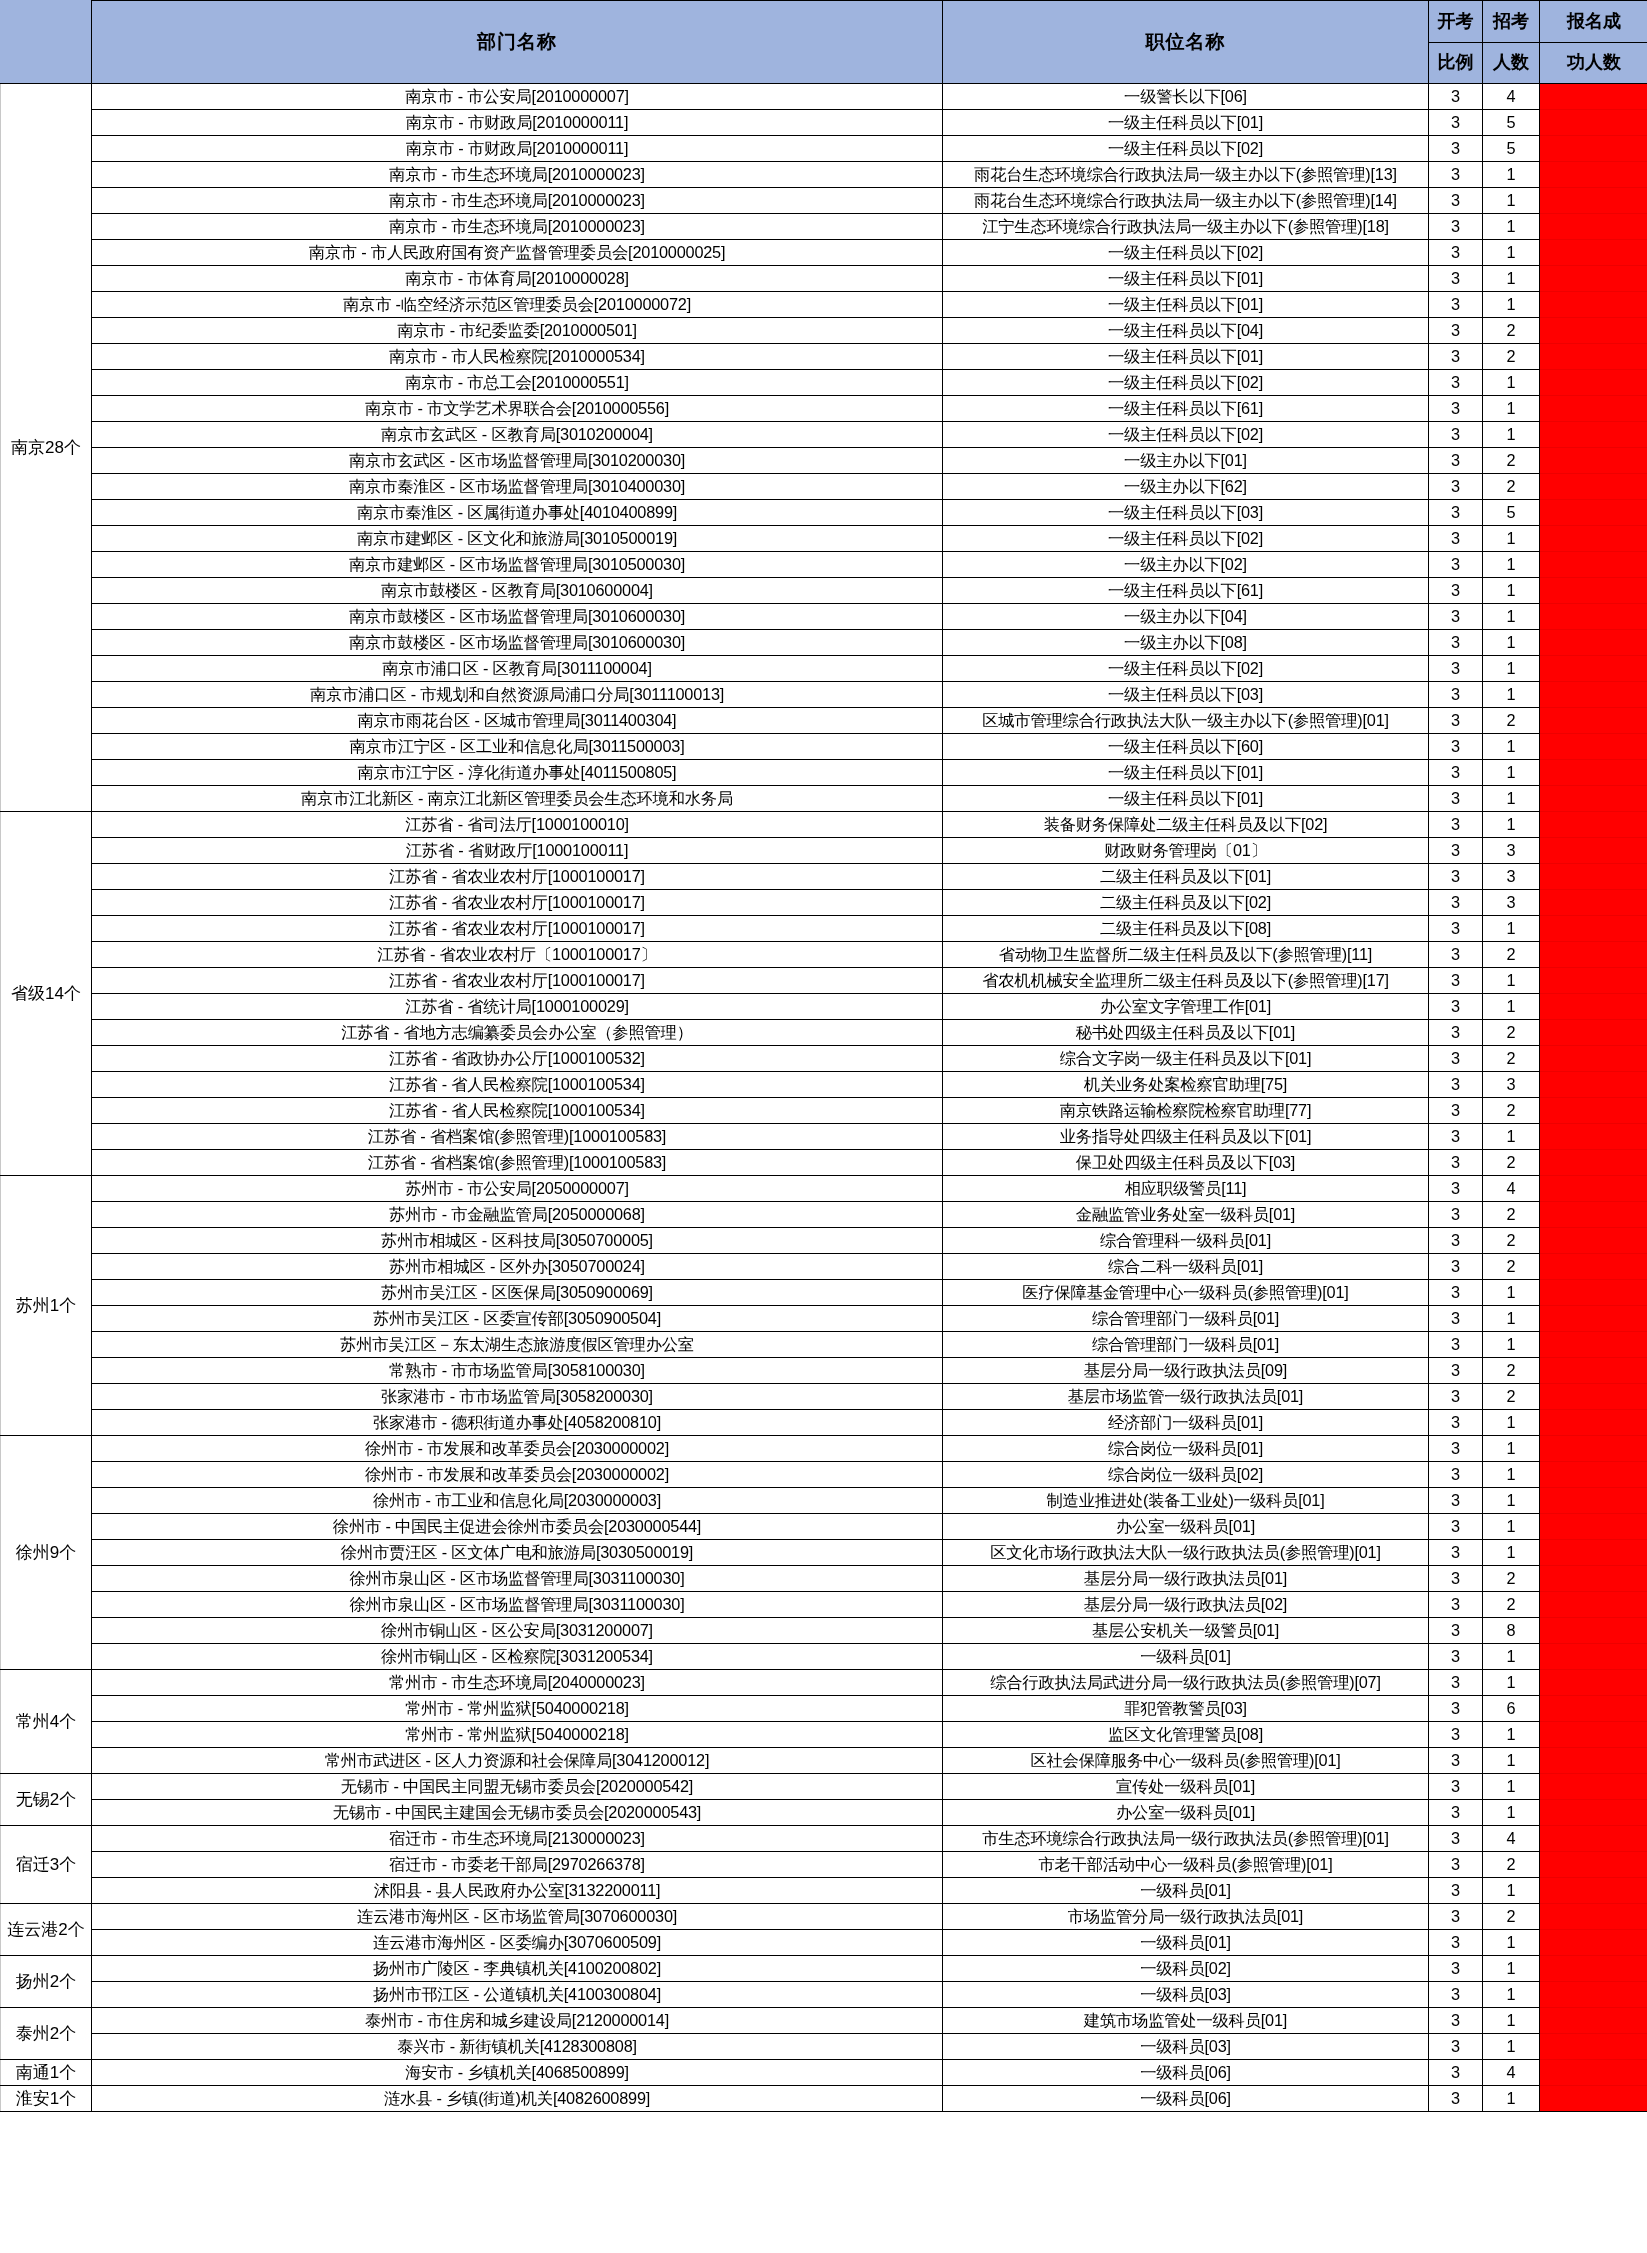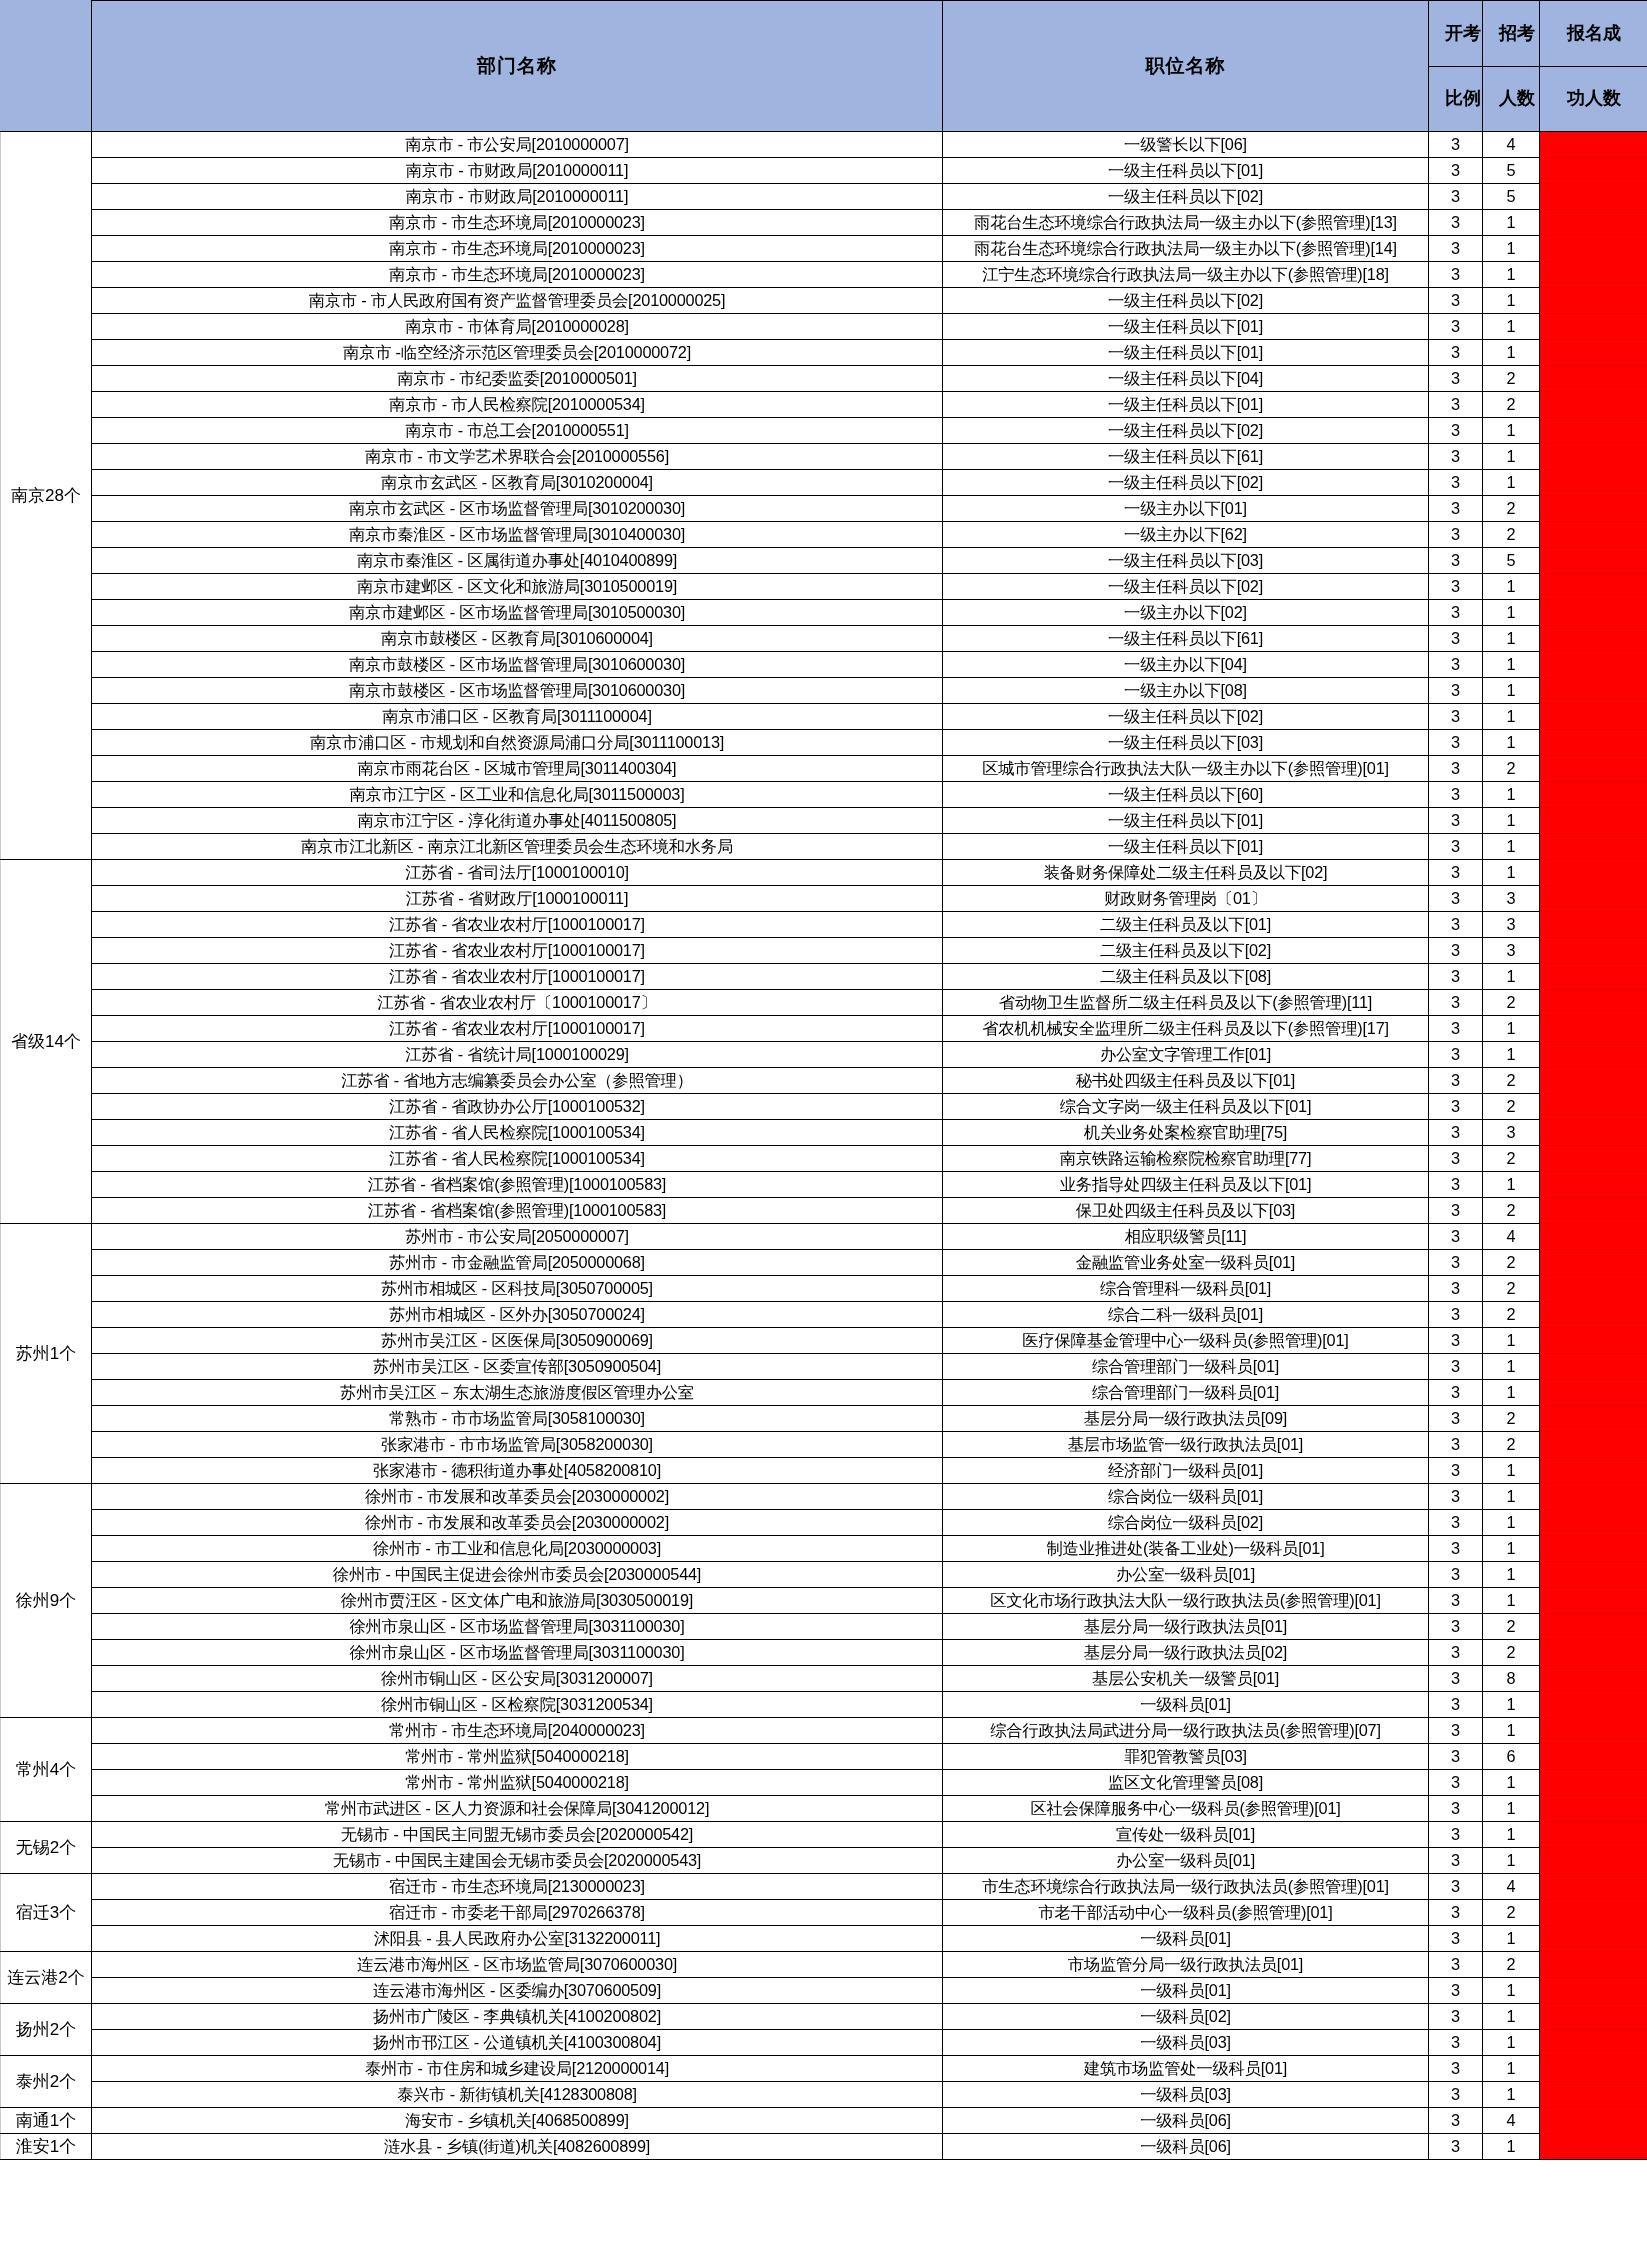--- a/index.html
+++ b/index.html
@@ -40,21 +40,21 @@
   }
   thead th{
     background:#9fb4de;
     font-weight:bold;
     font-size:19px;
     letter-spacing:1px;
   }
   thead th.small-head{
     font-size:18px;
     letter-spacing:0px;
-    padding:16px;
+    padding:4px;
   }
   thead th.blank-head{
     background:#9fb4de;
     border-left:1px solid #9fb4de;
     border-top:1px solid #9fb4de;
     border-bottom:1px solid #000;
   }
   thead tr.r1 th{height:32.5px;}
   thead tr.r2 th{height:32.5px;margin-left:32px;}
   thead th.tall{height:65px;}

